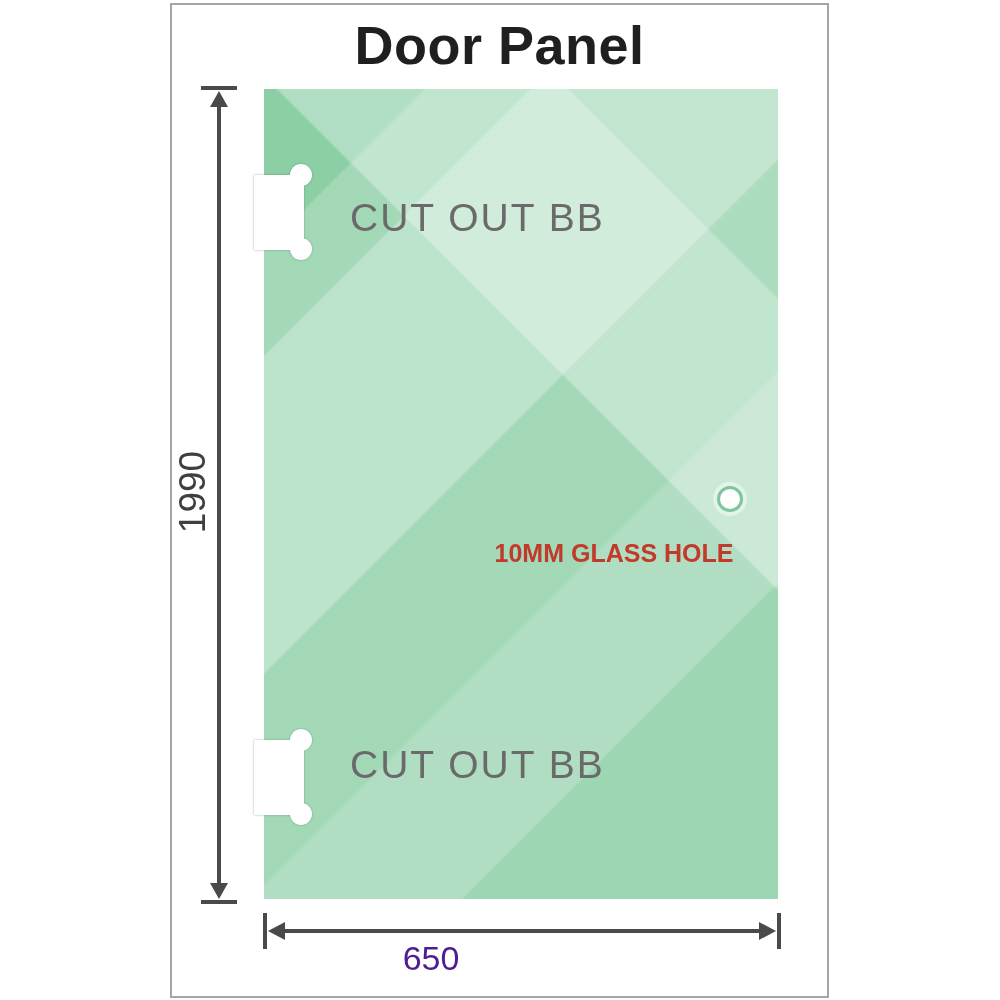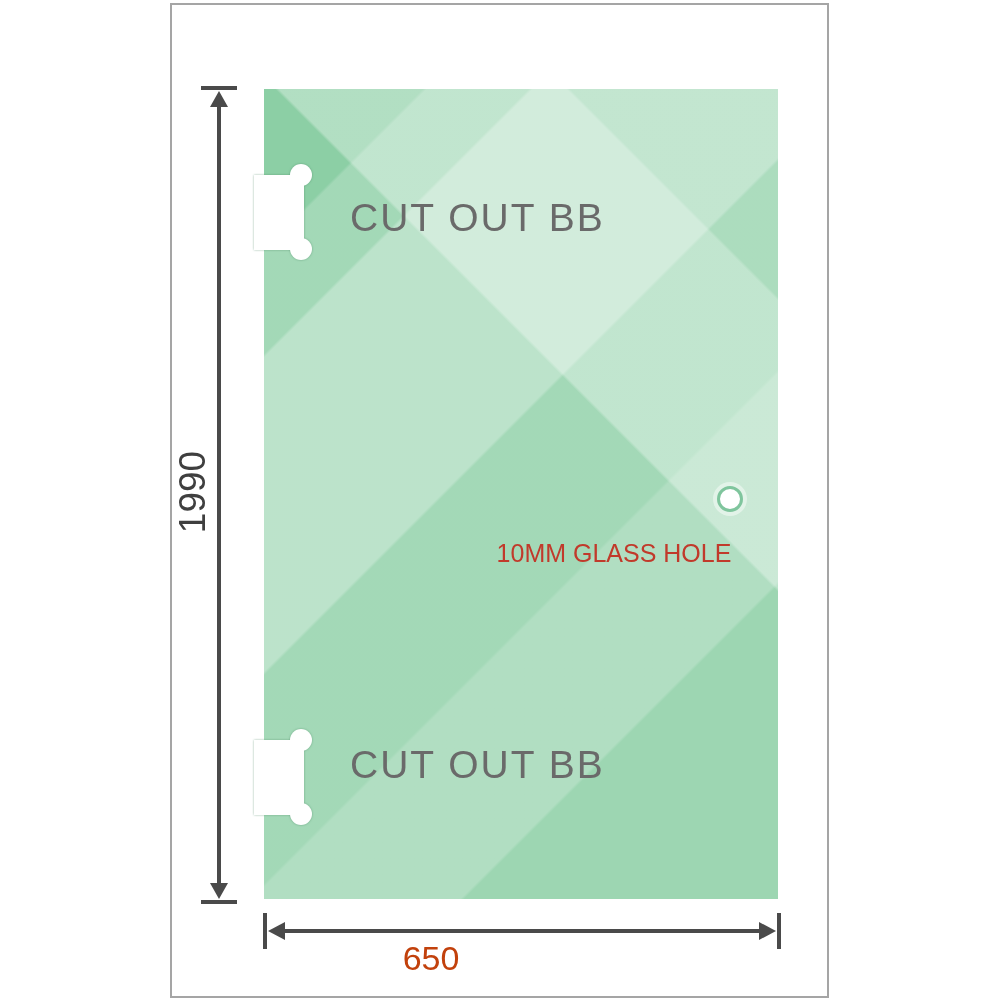--- a/index.html
+++ b/index.html
@@ -42,39 +42,40 @@
   }
   .cutout-label.top{top:191px;}
   .cutout-label.bottom{top:738px;}
   .hole{
     position:absolute;left:545px;top:481px;width:20px;height:20px;
     background:#ffffff;border:3px solid #7fc59d;border-radius:50%;
     box-shadow:0 0 0 4px rgba(255,255,255,0.45);
   }
   .hole-label{
     position:absolute;left:292px;top:534px;width:300px;text-align:center;
-    font-size:25px;font-weight:400;color:#c13a2b;white-space:nowrap;
+    font-size:25px;font-weight:700;color:#c13a2b;white-space:nowrap;
   }
   .vdim{position:absolute;left:17px;top:75px;width:60px;height:830px;}
   .vdim-label{
     position:absolute;left:-39px;top:467px;width:120px;height:40px;line-height:40px;
     text-align:center;font-size:37px;color:#3f3f3f;transform:rotate(-90deg);
   }
   .hdim{position:absolute;left:88px;top:905px;width:530px;height:46px;}
   .hdim-label{
     position:absolute;left:199px;top:934px;width:120px;text-align:center;
-    font-size:34px;color:#c2410c;
+    font-size:34px;color:#4c1d95;
   }
 </style>
 </head>
 <body>
 
 <div class="canvas">
   <div class="frame">
 
+    <div class="title">Door Panel</div>
 
     <div class="panel"></div>
 
     <svg class="cutout top" viewBox="0 0 62 106" xmlns="http://www.w3.org/2000/svg">
       <rect x="0" y="17" width="50" height="75" fill="#ffffff"></rect>
       <circle cx="47" cy="17" r="11" fill="#ffffff"></circle>
       <circle cx="47" cy="91" r="11" fill="#ffffff"></circle>
     </svg>
 
     <svg class="cutout bottom" viewBox="0 0 62 106" xmlns="http://www.w3.org/2000/svg">

